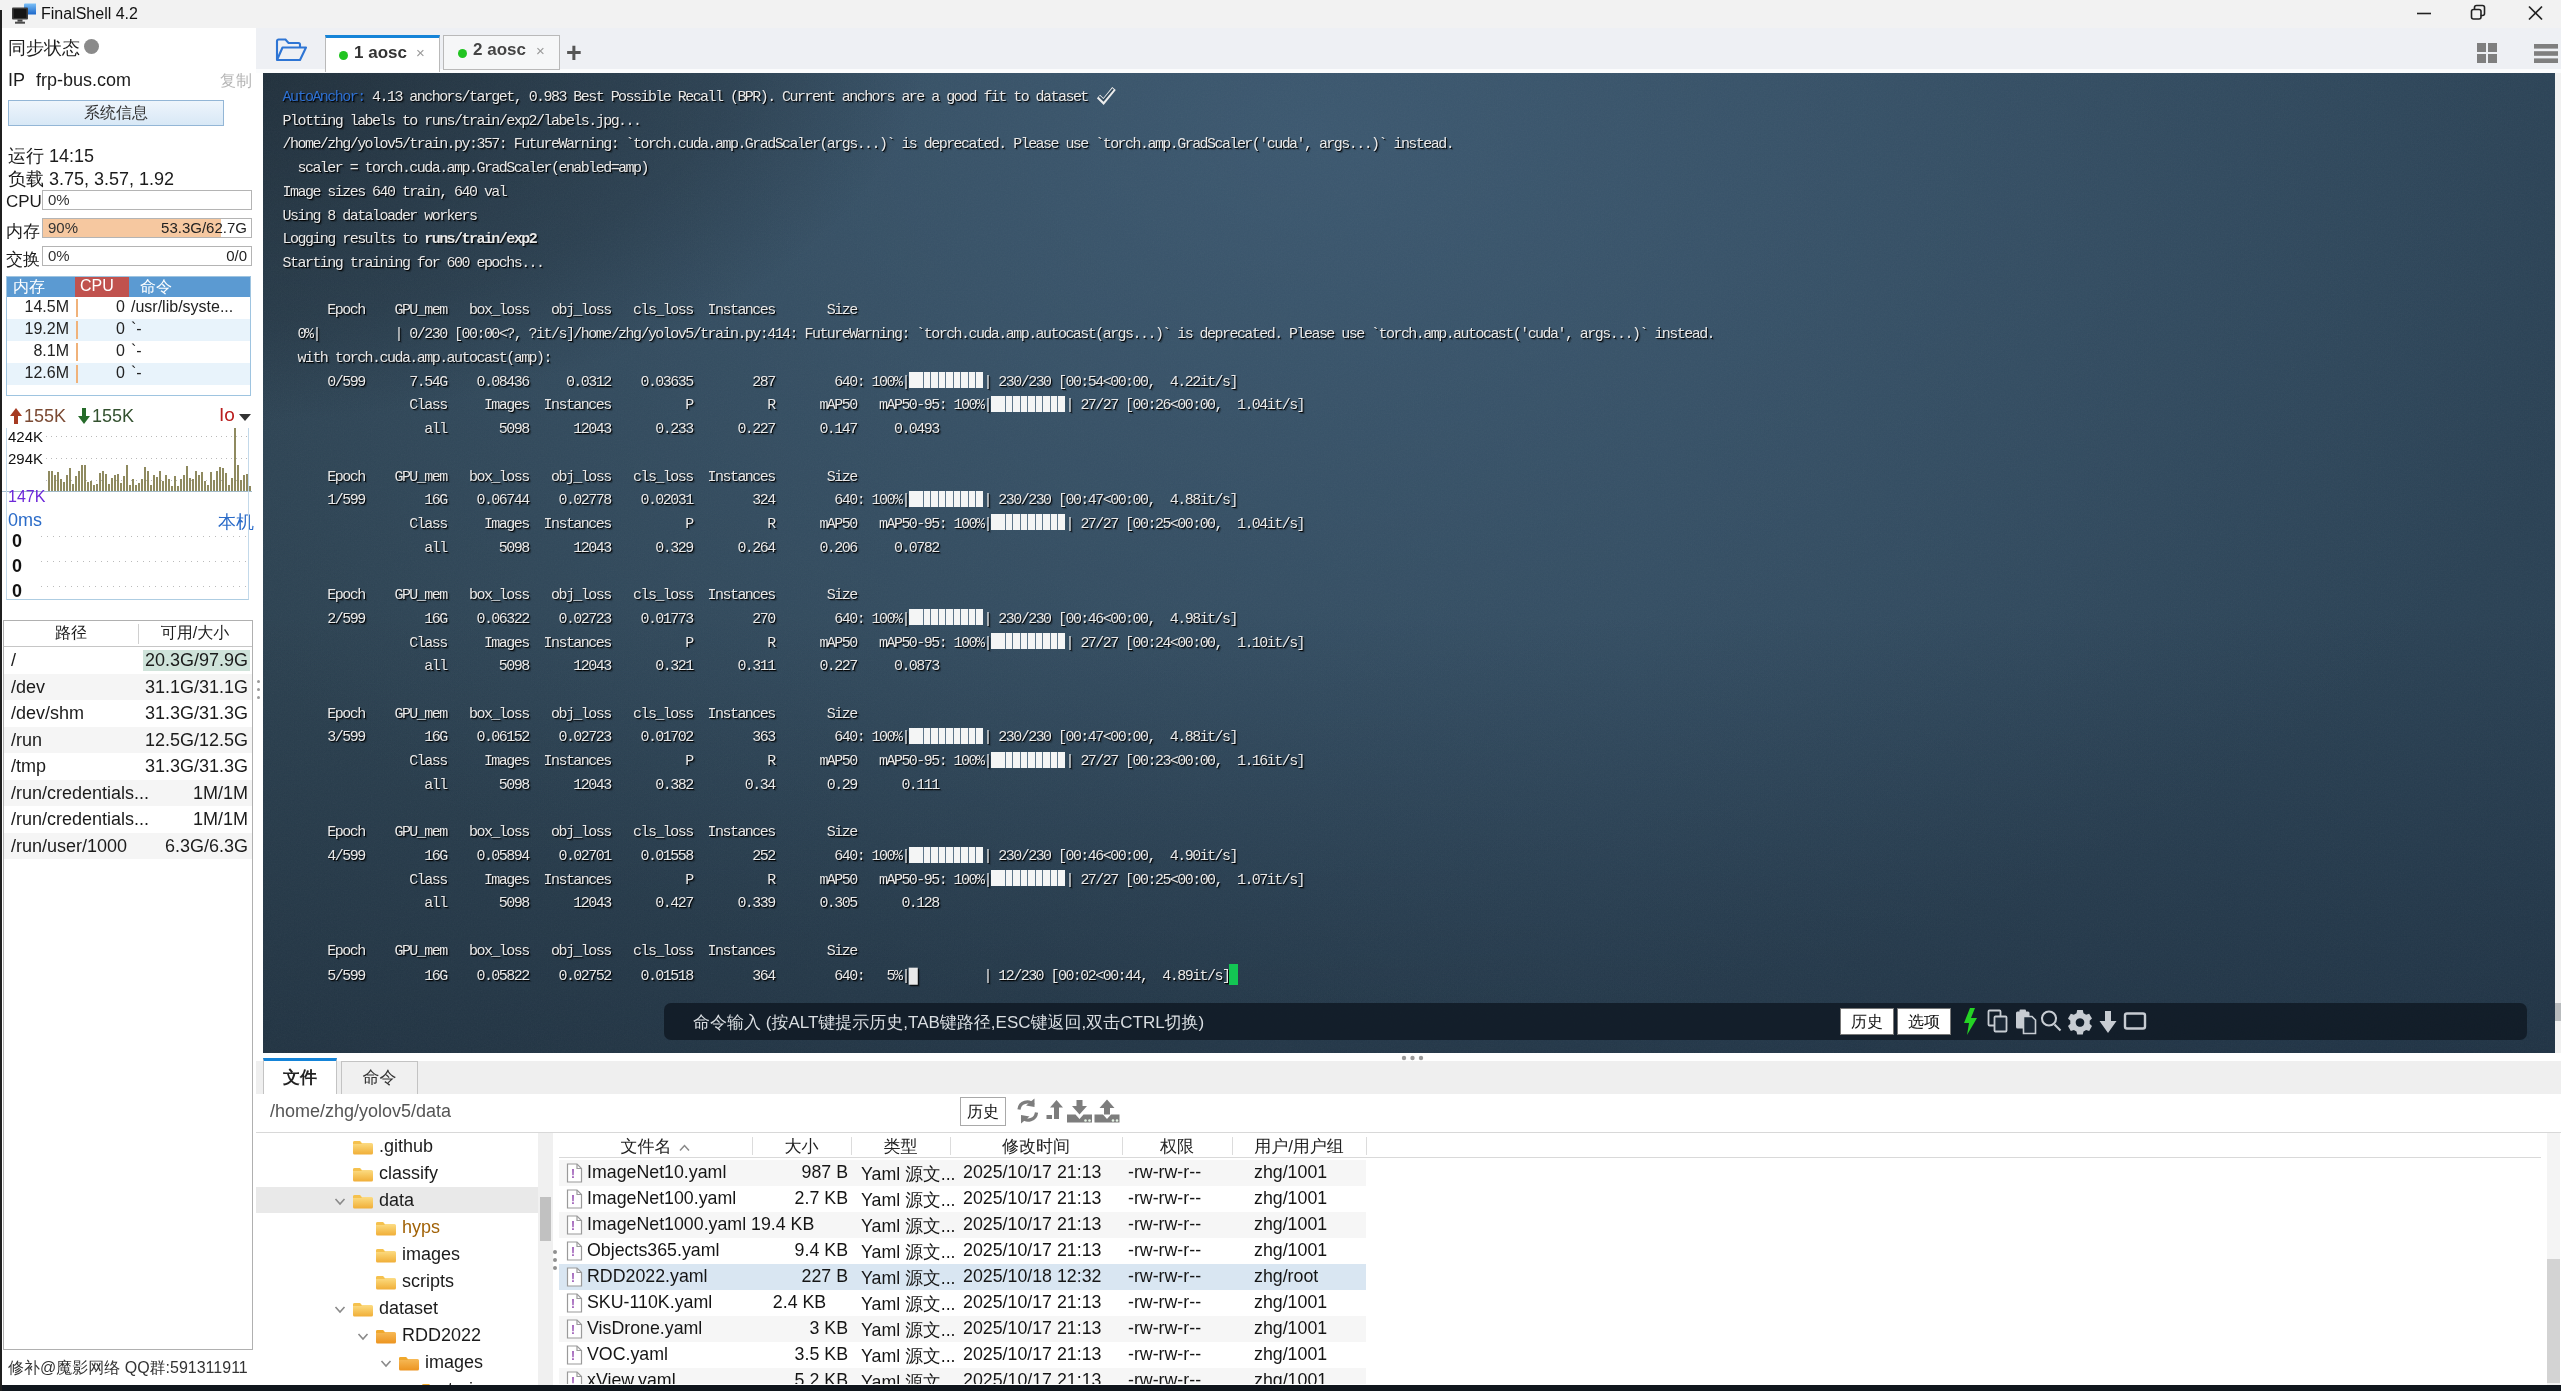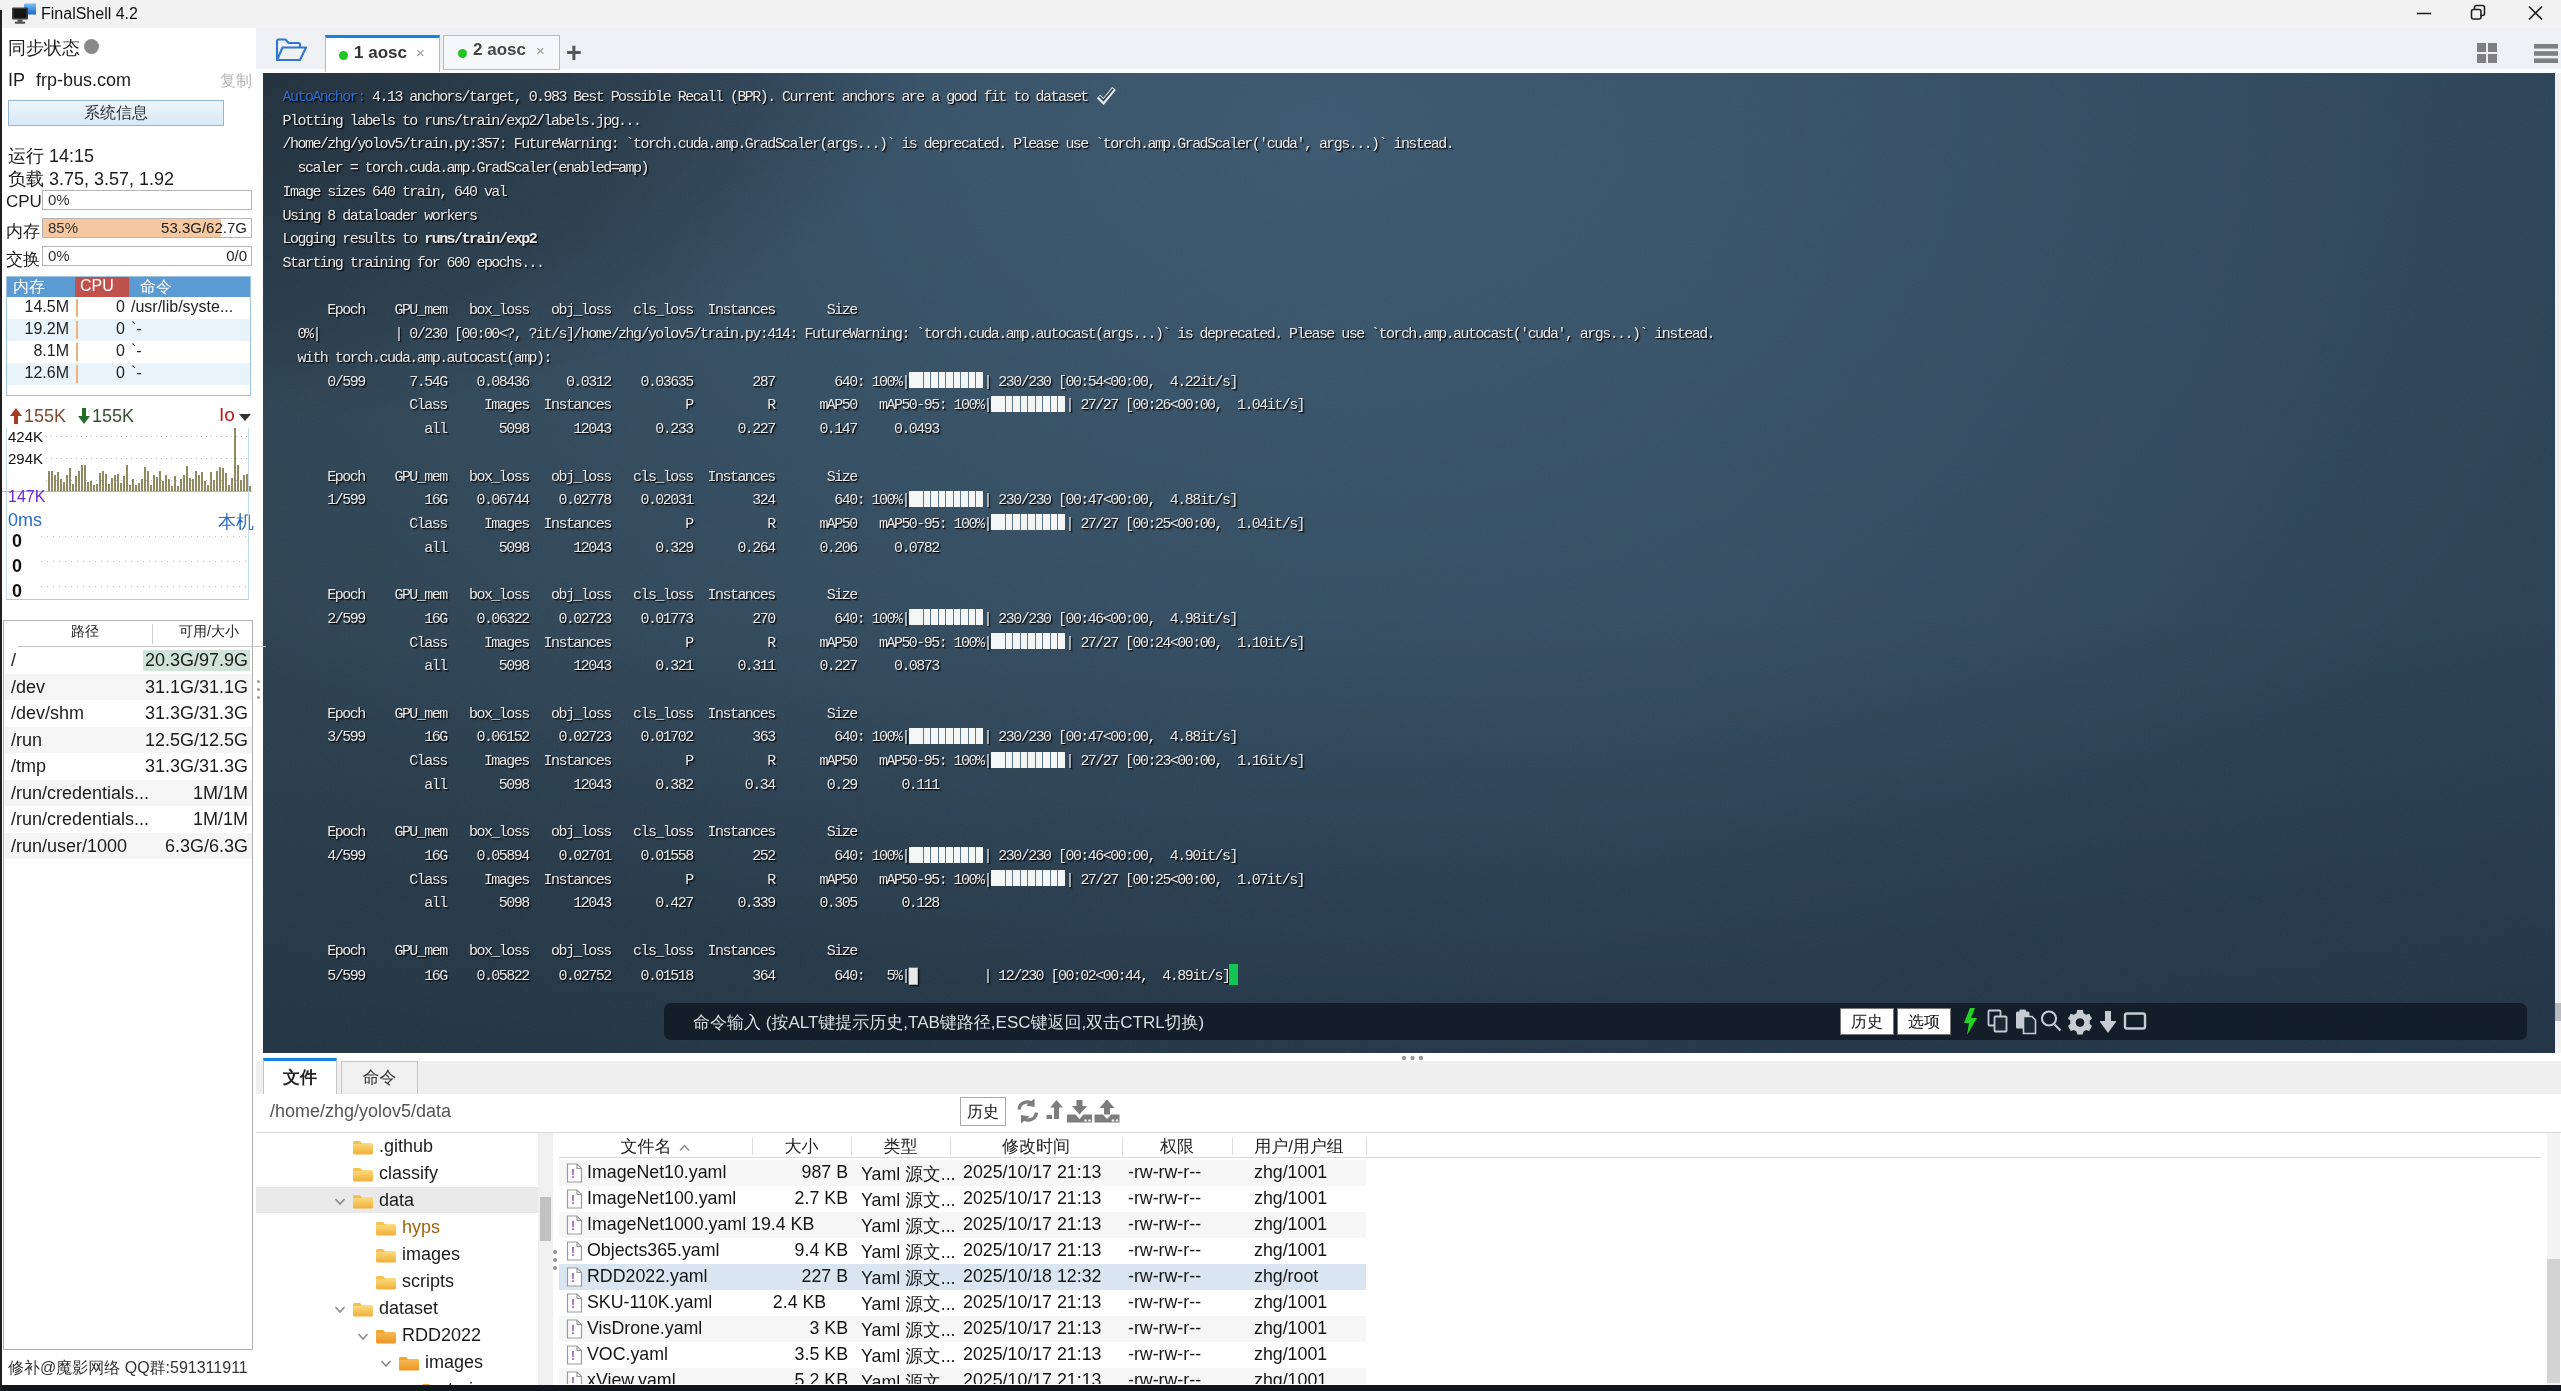--- a/index.html
+++ b/index.html
@@ -185,21 +185,21 @@
     <div class="abs " style="left:8px;top:72px;width:216px;height:26px;border:1px solid #93b6d6;background:linear-gradient(#eef5fc,#d8e8f6);text-align:center;font-size:16px;color:#333;line-height:24px;">系统信息</div>
     <div class="abs" style="left:8px;top:116px;font-size:18px;color:#1b1b1b;">运行 14:15</div>
     <div class="abs" style="left:8px;top:139px;font-size:18px;color:#1b1b1b;">负载 3.75, 3.57, 1.92</div>
     <div class="abs" style="left:6px;top:164px;font-size:17px;color:#1b1b1b;">CPU</div>
     <div class="abs " style="left:42px;top:162px;width:210px;height:20px;border:1px solid #b4b4b4;background:#fff;">
       <div class="abs" style="left:5px;top:0px;font-size:15px;color:#333">0%</div>
     </div>
     <div class="abs" style="left:6px;top:192px;font-size:17px;color:#1b1b1b;">内存</div>
     <div class="abs " style="left:42px;top:190px;width:210px;height:20px;border:1px solid #b4b4b4;background:#fff;">
       <div class="abs" style="left:0;top:0;width:178px;height:18px;background:#f6c8a0"></div>
-      <div class="abs" style="left:5px;top:0px;font-size:15px;color:#333">85%</div>
+      <div class="abs" style="left:5px;top:0px;font-size:15px;color:#333">90%</div>
       <div class="abs" style="right:4px;top:0px;font-size:15px;color:#222">53.3G/62.7G</div>
     </div>
     <div class="abs" style="left:6px;top:220px;font-size:17px;color:#1b1b1b;">交换</div>
     <div class="abs " style="left:42px;top:218px;width:210px;height:20px;border:1px solid #b4b4b4;background:#fff;">
       <div class="abs" style="left:5px;top:0px;font-size:15px;color:#333">0%</div>
       <div class="abs" style="right:4px;top:0px;font-size:15px;color:#222">0/0</div>
     </div>
     <div class="abs" style="left:6px;top:248px;width:245px;height:120px;border:1px solid #9ec4e0;background:#fff">
       <div class="abs" style="left:0;top:0;width:243px;height:20px;background:#5b9ad2;color:#fff;font-size:16px;">
         <span class="abs" style="left:6px;top:0">内存</span>
@@ -322,21 +322,21 @@
     <div class="abs" style="left:8px;top:482px;font-size:18px;color:#2a6bc8;">0ms</div>
     <div class="abs" style="left:218px;top:482px;font-size:18px;color:#2a6bc8;">本机</div>
     <div class="abs" style="left:6px;top:400px;width:243px;height:172px;border-left:1px solid #c3d9ea;border-right:1px solid #c3d9ea;border-bottom:1px solid #aecde2"></div>
     <div class="abs" style="left:12px;top:503px;font-size:18px;color:#111;"><b>0</b></div>
     <div class="abs" style="left:41px;top:508px;width:207px;height:1px;background:repeating-linear-gradient(90deg,#bbbbbb 0 1.2px,transparent 1.2px 6px)"></div>
     <div class="abs" style="left:12px;top:528px;font-size:18px;color:#111;"><b>0</b></div>
     <div class="abs" style="left:41px;top:533px;width:207px;height:1px;background:repeating-linear-gradient(90deg,#bbbbbb 0 1.2px,transparent 1.2px 6px)"></div>
     <div class="abs" style="left:12px;top:553px;font-size:18px;color:#111;"><b>0</b></div>
     <div class="abs" style="left:41px;top:558px;width:207px;height:1px;background:repeating-linear-gradient(90deg,#bbbbbb 0 1.2px,transparent 1.2px 6px)"></div>
     <div class="abs" style="left:3px;top:592px;width:250px;height:730px;border:1px solid #b0b0b0;background:#fff">
-      <div class="abs" style="left:14px;top:0;width:248px;height:26px;border-bottom:1px solid #c6c6c6;font-size:14px;color:#1b1b1b">
+      <div class="abs" style="left:0;top:0;width:248px;height:26px;border-bottom:1px solid #c6c6c6;font-size:16px;color:#1b1b1b">
         <span class="abs" style="left:0;width:134px;text-align:center;top:2px">路径</span>
         <div class="abs" style="left:134px;top:3px;width:1px;height:20px;background:#d0d0d0"></div>
         <span class="abs" style="left:134px;width:114px;text-align:center;top:2px">可用/大小</span>
       </div>
       <div class="abs" style="left:0;top:26.0px;width:248px;height:26.5px;background:#fff;font-size:18px;color:#1b1b1b">
         <span class="abs" style="left:7px;top:3px">/</span>
         <span class="abs" style="right:2px;top:3px;background:#cfe3da;padding:0 2px">20.3G/97.9G</span>
       </div>
       <div class="abs" style="left:0;top:52.5px;width:248px;height:26.5px;background:#f5f5f5;font-size:18px;color:#1b1b1b">
         <span class="abs" style="left:7px;top:3px">/dev</span>

